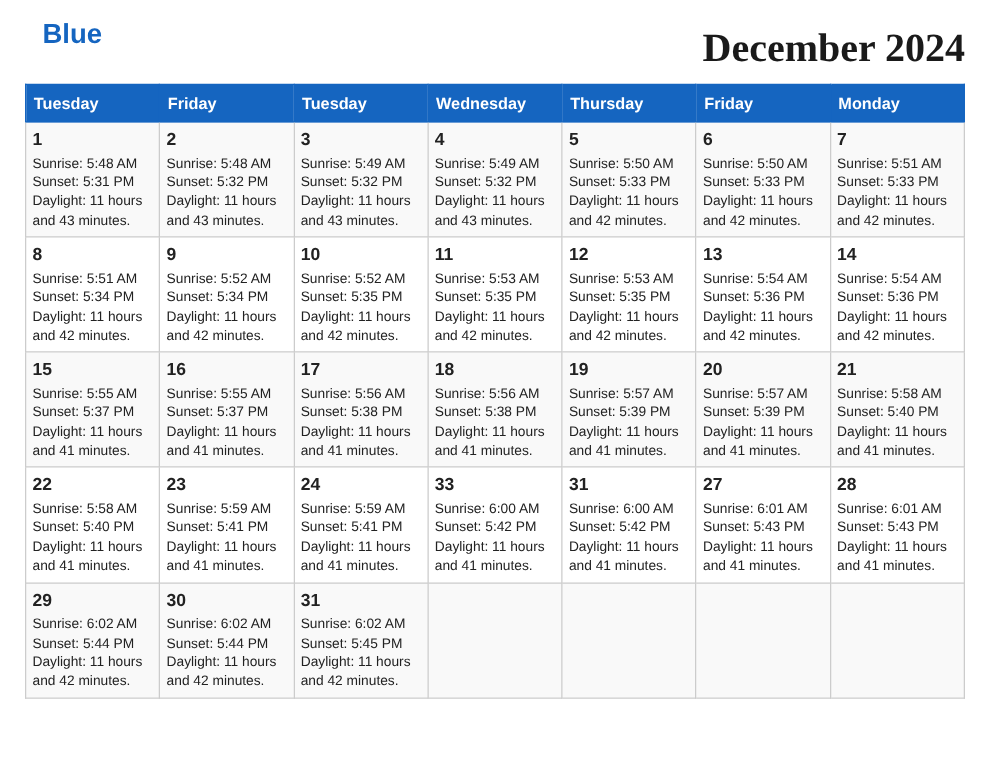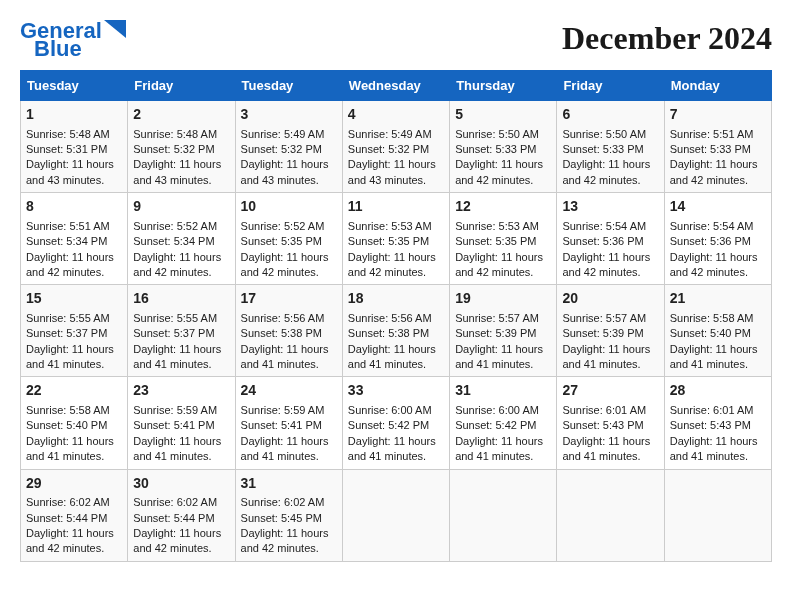--- a/index.html
+++ b/index.html
@@ -56,28 +56,20 @@
     tbody tr:nth-child(odd) td { background: #f9f9f9; }
     tbody tr:nth-child(even) td { background: #ffffff; }
     .day-num { font-size: 14px; font-weight: bold; display: block; margin-bottom: 2px; }
     .empty { background: #f9f9f9 !important; }
   </style>
 </head>
 <body>
 
 <div class="header">
   <div class="logo">
-    <div style="display:flex;align-items:center;">
-      <span class="logo-text">
-        <span class="blue">General</span>
-      </span>
-      <svg width="22" height="18" viewBox="0 0 22 18" style="margin-left:2px;margin-top:-4px;">
-        <polygon points="0,0 22,0 22,18" fill="#1565c0"></polygon>
-      </svg>
-    </div>
     <div style="display:flex;align-items:center;margin-top:-4px;margin-left:14px;">
       <span class="logo-text" style="color:#1565c0;font-size:22px;font-weight:bold;">Blue</span>
     </div>
   </div>
   <div class="title-block">
     <h1>December 2024</h1>
   </div>
 </div>
 
 <table>

